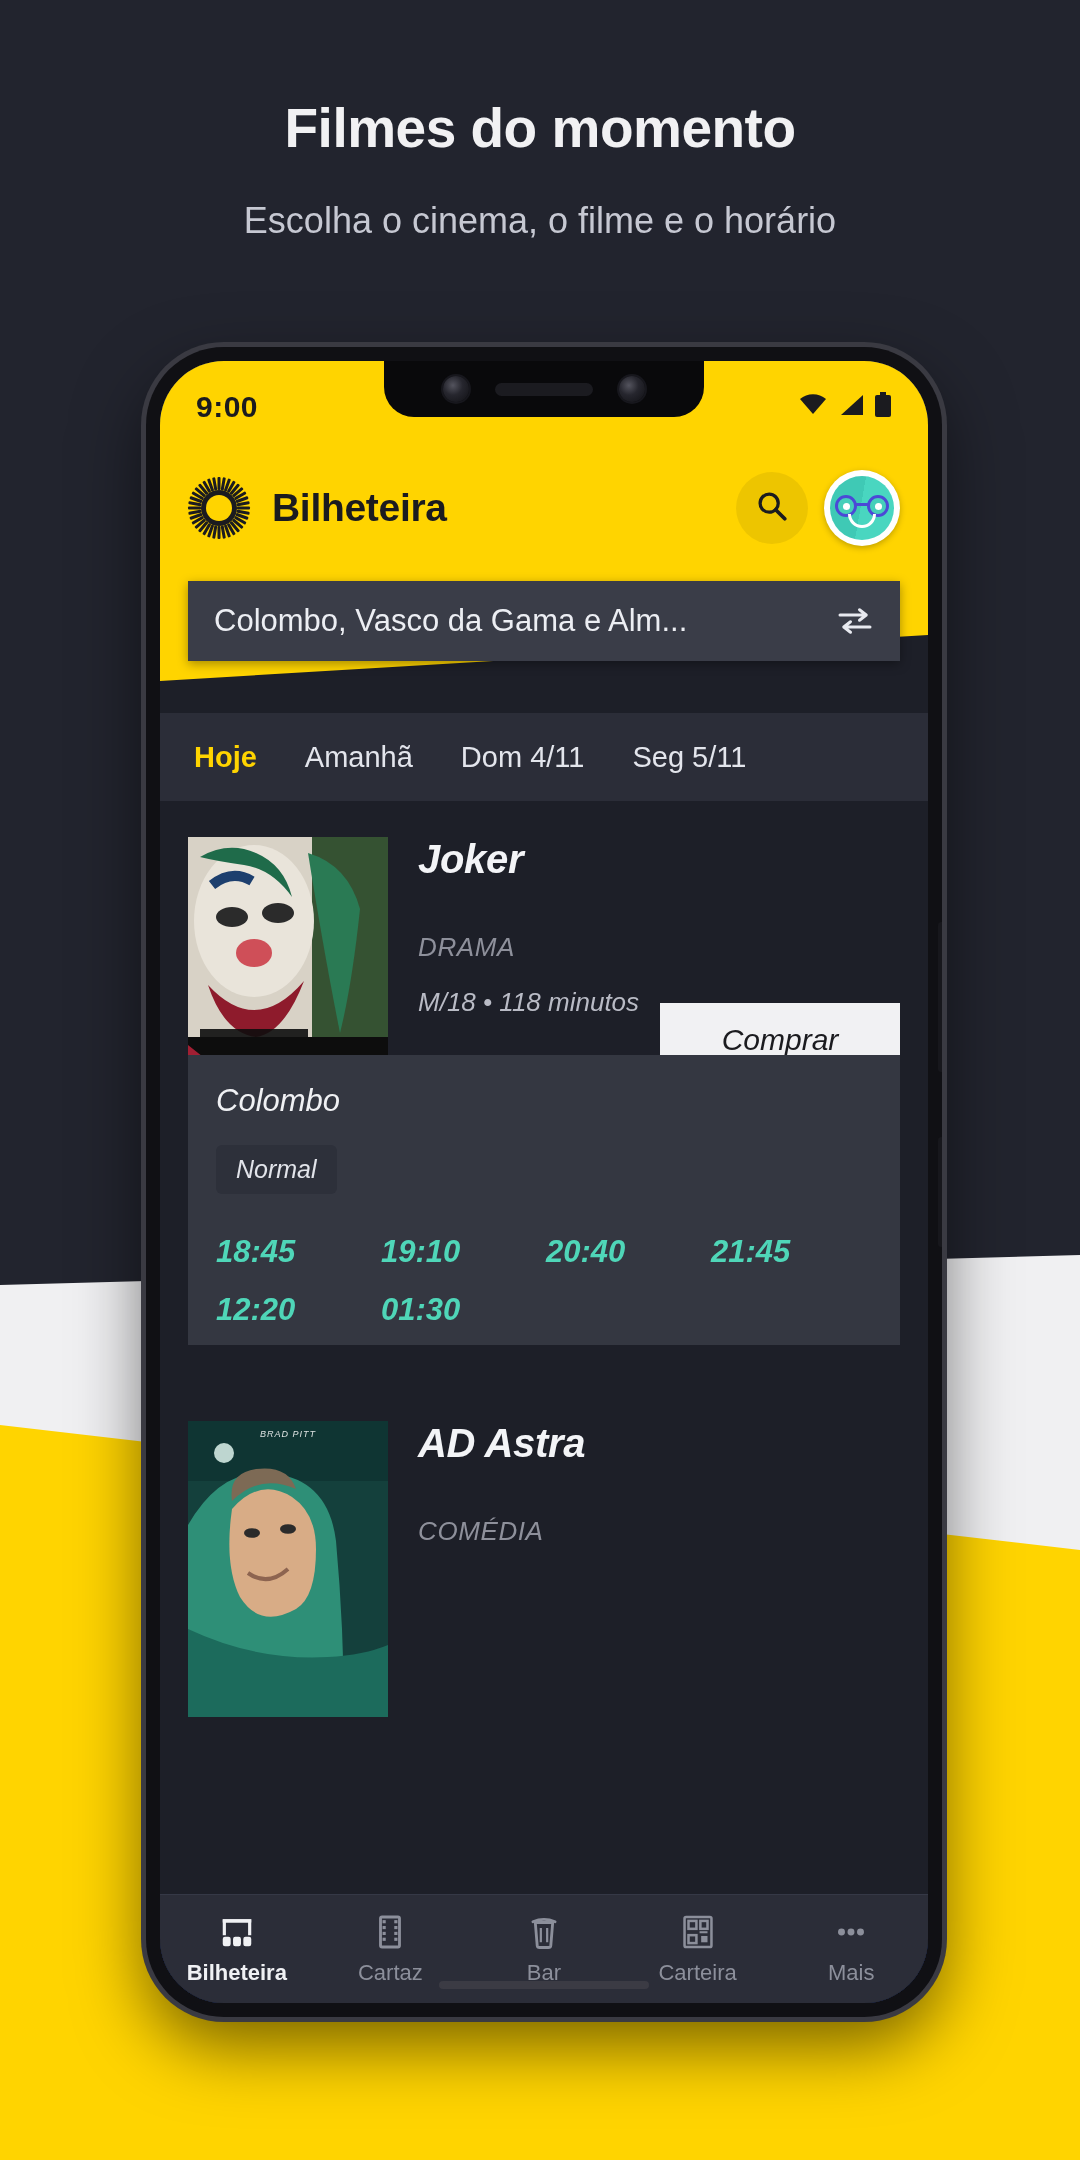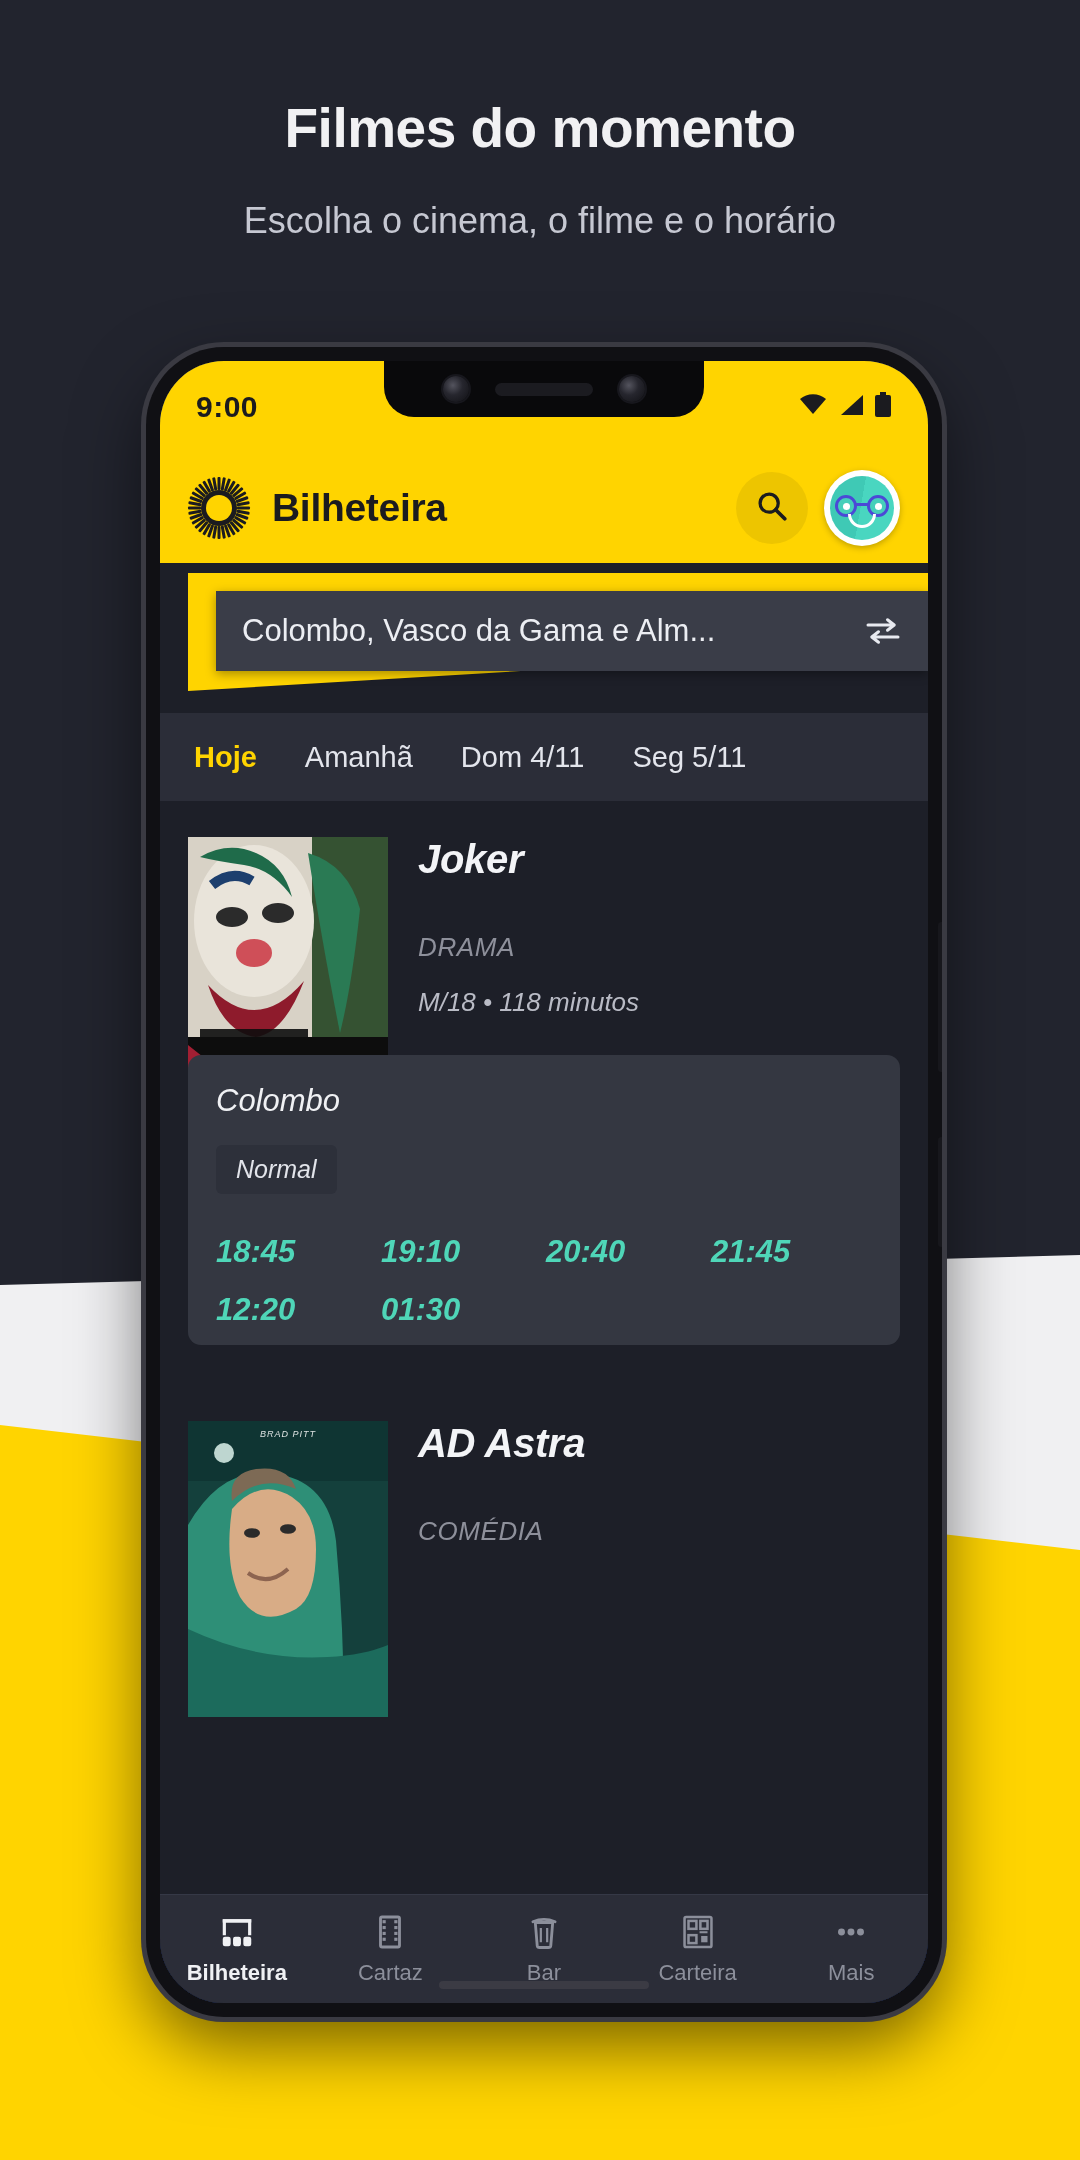--- a/index.html
+++ b/index.html
@@ -90,21 +90,21 @@
     position:relative;}
   .eye{position:absolute;top:19px;width:22px;height:22px;border-radius:50%;
     border:3px solid #4b49d6;background:#45cfba;box-sizing:border-box;}
   .eye.l{left:5px;} .eye.r{right:5px;}
   .eye:after{content:"";position:absolute;left:5px;top:5px;width:7px;height:7px;
     border-radius:50%;background:#fff;}
   .bridge{position:absolute;top:27px;left:26px;width:12px;height:3px;background:#4b49d6;}
   .mouth{position:absolute;left:18px;top:38px;width:28px;height:14px;
     border:3px solid #fff;border-top:none;border-radius:0 0 28px 28px;box-sizing:border-box;}
   
-  .selector-wrap{position:absolute;left:0;top:212px;width:792px;height:150px;margin-left:28px;}
+  .selector-wrap{position:absolute;left:0;top:202px;width:792px;height:150px;}
   .yellow-tail{position:absolute;left:0;top:0;width:768px;height:150px;background:#ffd400;
     clip-path:polygon(0 0, 768px 0, 768px 72px, 0 118px);}
   .selector{
     position:absolute;left:28px;top:18px;width:712px;height:80px;background:#3a3d48;
     display:flex;align-items:center;padding:0 26px;box-sizing:border-box;
     box-shadow:0 3px 10px rgba(0,0,0,.35);
   }
   .selector-text{color:#eceef3;font-size:31px;white-space:nowrap;overflow:hidden;}
   .swap{margin-left:auto;width:38px;height:30px;position:relative;flex:0 0 auto;}
   
@@ -130,21 +130,20 @@
   .movie-genre{font-size:26px;color:#8e909b;margin-top:50px;letter-spacing:.6px;}
   .movie-dur{font-size:26px;color:#b9bbc5;margin-top:24px;}
   .buy-btn{
     position:absolute;right:28px;width:240px;height:74px;background:#f1f1f3;
     display:flex;align-items:center;justify-content:center;
     font-size:30px;color:#1b1b1f;
   }
   .session-card{
     position:absolute;left:28px;top:254px;width:712px;height:290px;background:#34374180;
     background:#343741;
-    border-radius:13px;
   }
   .session-cinema{font-size:31px;color:#f0f1f4;padding:28px 0 0 28px;}
   .tag{display:inline-block;margin:26px 0 0 28px;padding:10px 20px;background:#2d303a;
     border-radius:6px;font-size:25px;color:#e2e4ea;}
   .times{display:flex;flex-wrap:wrap;padding:18px 0 0 28px;width:660px;}
   .time{width:165px;font-size:31px;color:#4fd6b8;font-weight:600;margin-top:22px;}
   
   .bottomnav{
     position:absolute;left:0;bottom:0;width:768px;height:108px;background:#2b2d38;
     display:flex;align-items:center;border-top:1px solid #353846;
@@ -315,20 +314,21 @@
             </svg>
             <div class="poster-cap">JOKER</div>
           </div>
           <div class="movie-meta">
             <div class="movie-title">Joker</div>
             <div class="movie-genre">DRAMA</div>
             <div class="movie-dur">M/18 • 118 minutos</div>
           </div>
         </div>
 
+        <div class="buy-btn" style="top:202px">Comprar</div>
 
         <div class="session-card">
           <div class="session-cinema">Colombo</div>
           <div class="tag">Normal</div>
           <div class="times">
             <div class="time">18:45</div>
             <div class="time">19:10</div>
             <div class="time">20:40</div>
             <div class="time">21:45</div>
             <div class="time">12:20</div>

